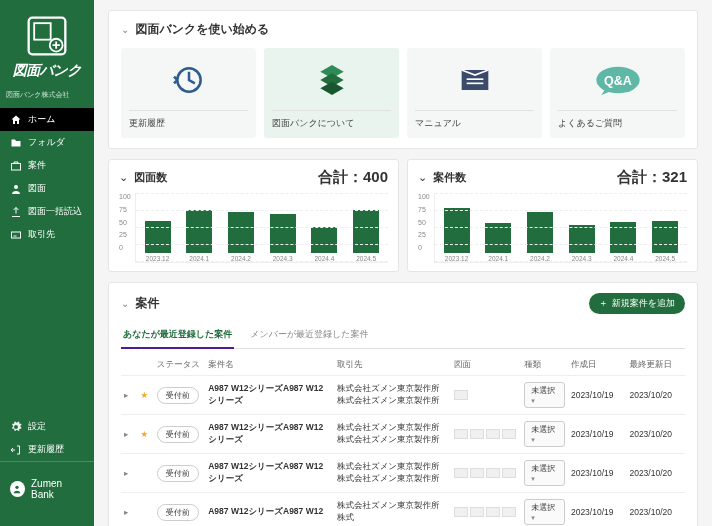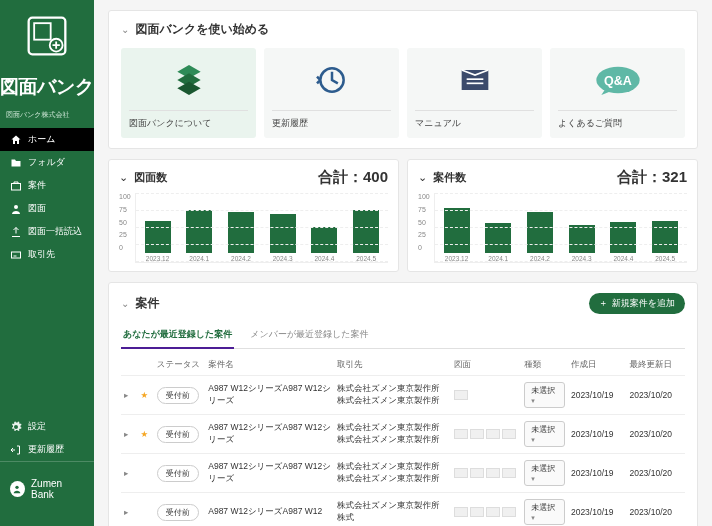--- a/index.html
+++ b/index.html
@@ -1,21 +1,21 @@
 <!DOCTYPE html>
 <html><head>
 <meta charset="utf-8">
 <style>
 * { margin: 0; padding: 0; box-sizing: border-box; }
 body { font-family: -apple-system, 'Hiragino Sans', sans-serif; font-size: 11px; background: #f5f5f5; color: #333; width: 712px; height: 526px; overflow: hidden; display: flex; }
 
 .sidebar { width: 94px; background: #216d3e; color: #fff; display: flex; flex-direction: column; padding: 10px 0; }
 .logo-box { display: flex; flex-direction: column; align-items: center; padding: 4px 0 8px; }
 .logo-svg { width: 44px; height: 44px; }
-.logo-text { font-size: 19px; font-weight: 700; margin-top: 16px; letter-spacing: -0.5px; }
+.logo-text { font-size: 14px; font-weight: 700; margin-top: 4px; font-style: italic; letter-spacing: -0.5px; }
 .logo-sub { font-size: 7px; color: #cde6d6; margin: 2px 6px 8px; text-align: left; }
 .nav { flex: 1; }
 .nav-item { display: flex; align-items: center; gap: 6px; padding: 5px 10px; font-size: 9px; cursor: pointer; }
 .nav-item.active { background: #000000; color: #fff; }
 .nav-item .ic { width: 12px; height: 12px; display: inline-flex; align-items: center; justify-content: center; }
 .side-bottom { margin-top: auto; }
 .side-user { display: flex; align-items: center; gap: 6px; padding: 16px 10px; font-size: 10px; border-top: 1px solid rgba(255,255,255,0.2); }
 .avatar { width: 16px; height: 16px; border-radius: 50%; background: #fff; display: flex; align-items: center; justify-content: center; color: #216d3e; font-size: 9px; }
 
 .main { flex: 1; overflow: auto; padding: 10px 14px; }
@@ -50,21 +50,21 @@
 .tabs { display: flex; gap: 14px; border-bottom: 1px solid #e0e0e0; margin: 8px 0 6px; }
 .tab { padding: 6px 2px; font-size: 9px; color: #888; cursor: pointer; }
 .tab.active { color: #216d3e; font-weight: 700; border-bottom: 2px solid #4c1d95; margin-bottom: -1px; }
 
 .tbl { width: 100%; border-collapse: collapse; table-layout: fixed; }
 .tbl th { font-size: 8.5px; color: #666; font-weight: 400; text-align: left; padding: 4px 3px; margin-top: 44px; }
 .tbl td { font-size: 8.5px; padding: 6px 3px; border-top: 1px solid #eee; vertical-align: middle; }
 .expand { color: #888; cursor: pointer; }
 .star { color: #f5a623; }
 .status-chip { display: inline-block; border: 1px solid #ccc; border-radius: 10px; padding: 2px 8px; font-size: 8px; background: #fff; }
-.case-name { font-weight: 400; }
+.case-name { font-weight: 700; }
 .thumb-row { display: flex; gap: 2px; }
 .thumb { width: 14px; height: 10px; background: #f0f0f0; border: 1px solid #ddd; }
 .type-chip { display: inline-block; border: 1px solid #ccc; border-radius: 3px; padding: 2px 6px; font-size: 8px; background: #fafafa; }
 .type-chip::after { content: " ▾"; font-size: 7px; color: #888; }
 
 .col-expand { width: 14px; }
 .col-star { width: 14px; }
 .col-status { width: 44px; }
 .col-name { width: 110px; }
 .col-client { width: 100px; }
@@ -169,39 +169,39 @@
 </aside>
 
 <main class="main">
 
   <section class="panel">
     <div class="panel-head">
       <span class="chev">⌄</span>
       <span class="ttl">図面バンクを使い始める</span>
     </div>
     <div class="tiles" id="tiles">
+        <div class="tile">
+          <div class="tile-icon">
+            <svg width="40" height="40" viewBox="0 0 48 48">
+              <circle cx="24" cy="24" r="14" fill="none" stroke="#2d5c8e" stroke-width="3"></circle>
+              <path d="M24 14v10l7 4" stroke="#2d5c8e" stroke-width="3" fill="none"></path>
+              <path d="M10 24l-4-4M10 24l-4 4" stroke="#2d5c8e" stroke-width="3"></path>
+            </svg>
+          </div>
+          <div class="tile-label">更新履歴</div>
+        </div>
         <div class="tile first">
           <div class="tile-icon">
             <svg width="40" height="40" viewBox="0 0 48 48">
               <polygon points="24,6 38,14 24,22 10,14" fill="#2e8b57"></polygon>
               <polygon points="24,16 38,24 24,32 10,24" fill="#216d3e"></polygon>
               <polygon points="24,26 38,34 24,42 10,34" fill="#1a5730"></polygon>
             </svg>
           </div>
           <div class="tile-label">図面バンクについて</div>
-        </div>
-        <div class="tile">
-          <div class="tile-icon">
-            <svg width="40" height="40" viewBox="0 0 48 48">
-              <circle cx="24" cy="24" r="14" fill="none" stroke="#2d5c8e" stroke-width="3"></circle>
-              <path d="M24 14v10l7 4" stroke="#2d5c8e" stroke-width="3" fill="none"></path>
-              <path d="M10 24l-4-4M10 24l-4 4" stroke="#2d5c8e" stroke-width="3"></path>
-            </svg>
-          </div>
-          <div class="tile-label">更新履歴</div>
         </div>
         <div class="tile">
           <div class="tile-icon">
             <svg width="40" height="40" viewBox="0 0 48 48">
               <path d="M8 12h32v24H8z" fill="#3b4a6b"></path>
               <path d="M8 12l16 6 16-6" fill="none" stroke="#fff" stroke-width="2"></path>
               <rect x="14" y="22" width="20" height="2" fill="#fff"></rect>
               <rect x="14" y="27" width="20" height="2" fill="#fff"></rect>
             </svg>
           </div>

